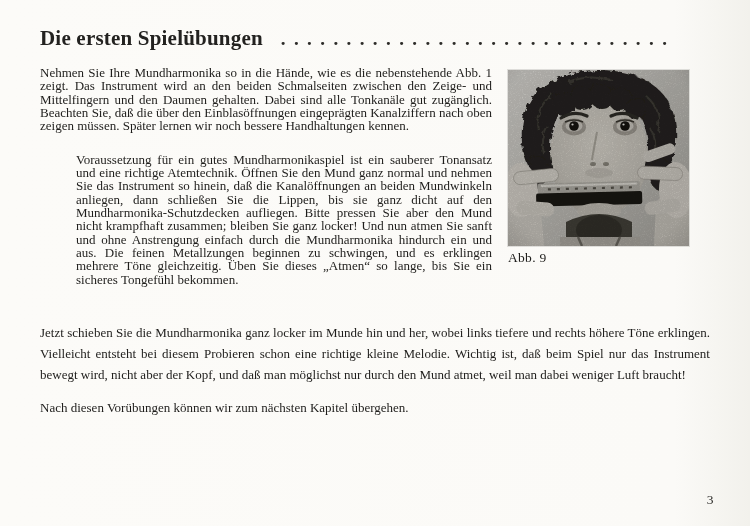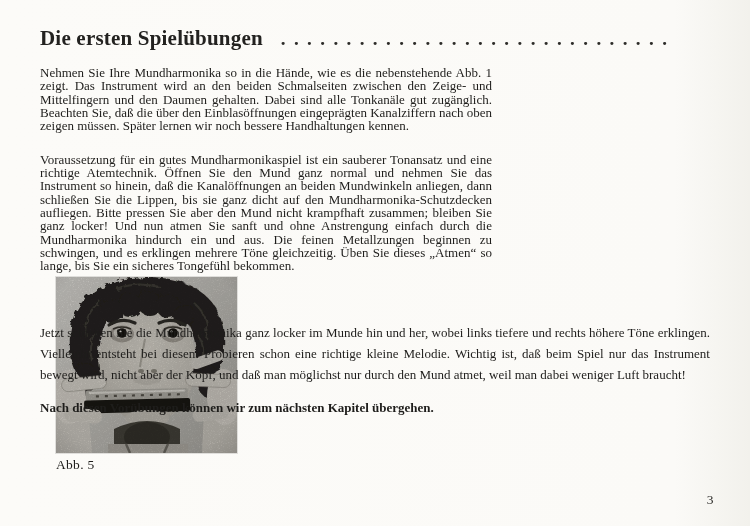--- a/index.html
+++ b/index.html
@@ -44,31 +44,30 @@
   }
 
   
   .cols {
     position: absolute;
     left: 40px;
     top: 66px;
     width: 650px;
     display: flex;
     align-items: flex-start;
-    flex-direction: column;
   }
   .textcol { width: 452px; }
   p.body {
     margin: 0 0 20px 0;
     font-size: 13px;
     line-height: 13.35px;
     text-align: justify;
     color: #1e1d1b;
   }
-  p.body:last-child { margin-bottom: 0; }
+  p.body:last-child { margin-bottom: 0; margin-left: 36px; }
 
   figure.fig { margin: 4px 0 0 16px; width: 181px; }
   .photo {
     width: 181px;
     height: 176px;
     line-height: 0;
     box-shadow: 0 0 0 1px rgba(60,60,55,0.15);
   }
   figcaption {
     font-size: 13.5px;
@@ -83,21 +82,21 @@
     position: absolute;
     left: 40px;
     width: 670px;
     margin: 0;
     font-size: 13px;
     line-height: 21px;
     text-align: justify;
     color: #1e1d1b;
   }
   .p3 { top: 322px; }
-  .p4 { top: 397px; text-align: left; font-weight: bold; }
+  .p4 { top: 397px; text-align: left; }
 
   .pageno {
     position: absolute;
     top: 492px;
     left: 700px;
     width: 20px;
     text-align: center;
     font-size: 13.5px;
     color: #2a2927;
   }
@@ -215,21 +214,21 @@
           <ellipse cx="91" cy="141" rx="22" ry="8" fill="#c2beb5"></ellipse>
           <path d="M58,176 L58,152 Q91,136 124,152 L124,176 Z" fill="#44423a"></path>
           <ellipse cx="91" cy="160" rx="23" ry="15" fill="#34322b"></ellipse>
           <rect x="52" y="167" width="80" height="9" fill="#aeaaa2"></rect>
           <path d="M70,167 L74,176 M112,167 L108,176" stroke="#6b6860" stroke-width="2.4"></path>
 
           <rect width="181" height="176" filter="url(#grain)" opacity="0.2"></rect>
           <rect width="181" height="176" fill="url(#vg)"></rect>
         </svg>
       </div>
-      <figcaption>Abb. 5</figcaption>
+      <figcaption>Abb. 9</figcaption>
     </figure>
   </div>
 
   <p class="p-full p3">Jetzt schieben Sie die Mundharmonika ganz locker im Munde hin und her, wobei links tiefere und rechts höhere Töne erklingen. Vielleicht entsteht bei diesem Probieren schon eine richtige kleine Melodie. Wichtig ist, daß beim Spiel nur das Instrument bewegt wird, nicht aber der Kopf, und daß man möglichst nur durch den Mund atmet, weil man dabei weniger Luft braucht!</p>
   <p class="p-full p4">Nach diesen Vorübungen können wir zum nächsten Kapitel übergehen.</p>
 
   <div class="pageno">3</div>
 </div>
 
 </body></html>

